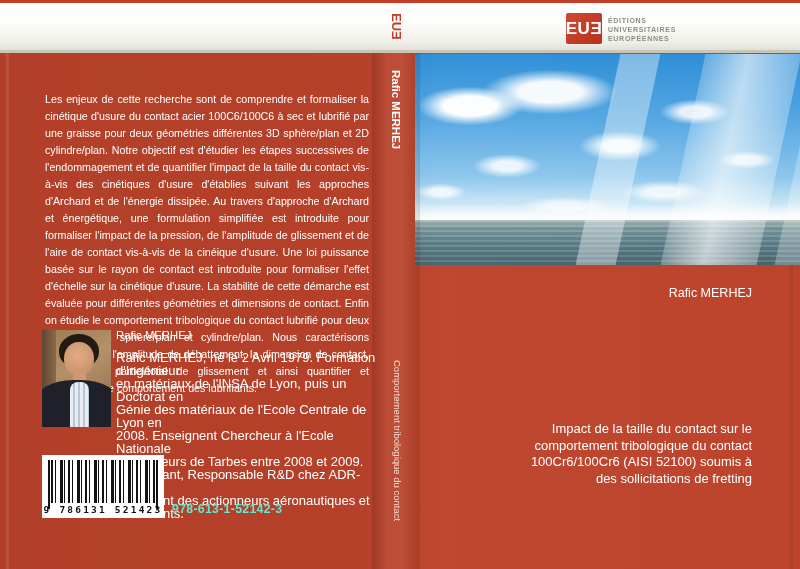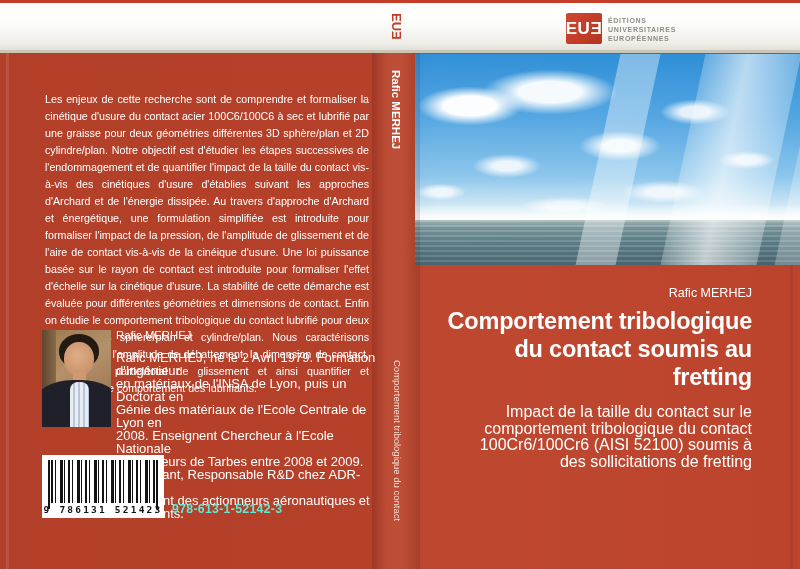--- a/index.html
+++ b/index.html
@@ -91,22 +91,22 @@
   .stripe { position:absolute; top:-12px; bottom:-12px; transform:skewX(-12deg); }
   .stripe1 { left:183px; width:40px; background:rgba(255,255,255,0.38); }
   .stripe2 { left:268px; width:96px;
     background:linear-gradient(90deg, rgba(255,255,255,0.25) 0%, rgba(255,255,255,0.65) 45%, rgba(255,255,255,0.30) 100%); }
   .stripe3 { left:382px; width:55px; background:rgba(255,255,255,0.25); }
 
   
   .front-author { position:absolute; right:48px; top:286px; color:#fff; font-size:12.5px; }
   .front-title { position:absolute; right:48px; top:307px; color:#fff; text-align:right;
     font-size:23.5px; font-weight:bold; line-height:28px; white-space:pre-line; letter-spacing:-0.2px; }
-  .front-subtitle { position:absolute; right:48px; top:404px; color:#fff; text-align:right;
-    font-size:16px; line-height:16.6px; white-space:pre-line; }
+  .front-subtitle { position:absolute; right:48px; top:421px; color:#fff; text-align:right;
+    font-size:13px; line-height:16.6px; white-space:pre-line; }
 </style>
 </head>
 <body>
 
 <div class="cover">
 
   <div class="top-band">
     <div class="top-red-strip"></div>
   </div>
   <div class="spine-logo">EUƎ</div>
@@ -155,21 +155,18 @@
   <div class="barcode-box">
     <div class="bars"></div>
     <div class="barcode-digits">9 786131 521423</div>
   </div>
   <div class="isbn">978-613-1-52142-3</div>
 
   <div class="spine-author">Rafic MERHEJ</div>
   <div class="spine-title">Comportement tribologique du contact</div>
 
   <div class="front-author">Rafic MERHEJ</div>
-  <div class="front-title">Comportement tribologique
-du contact soumis au
-fretting</div>
   <div class="front-subtitle">Impact de la taille du contact sur le
 comportement tribologique du contact
 100Cr6/100Cr6 (AISI 52100) soumis à
 des sollicitations de fretting</div>
 
 </div>
 
 </body></html>

